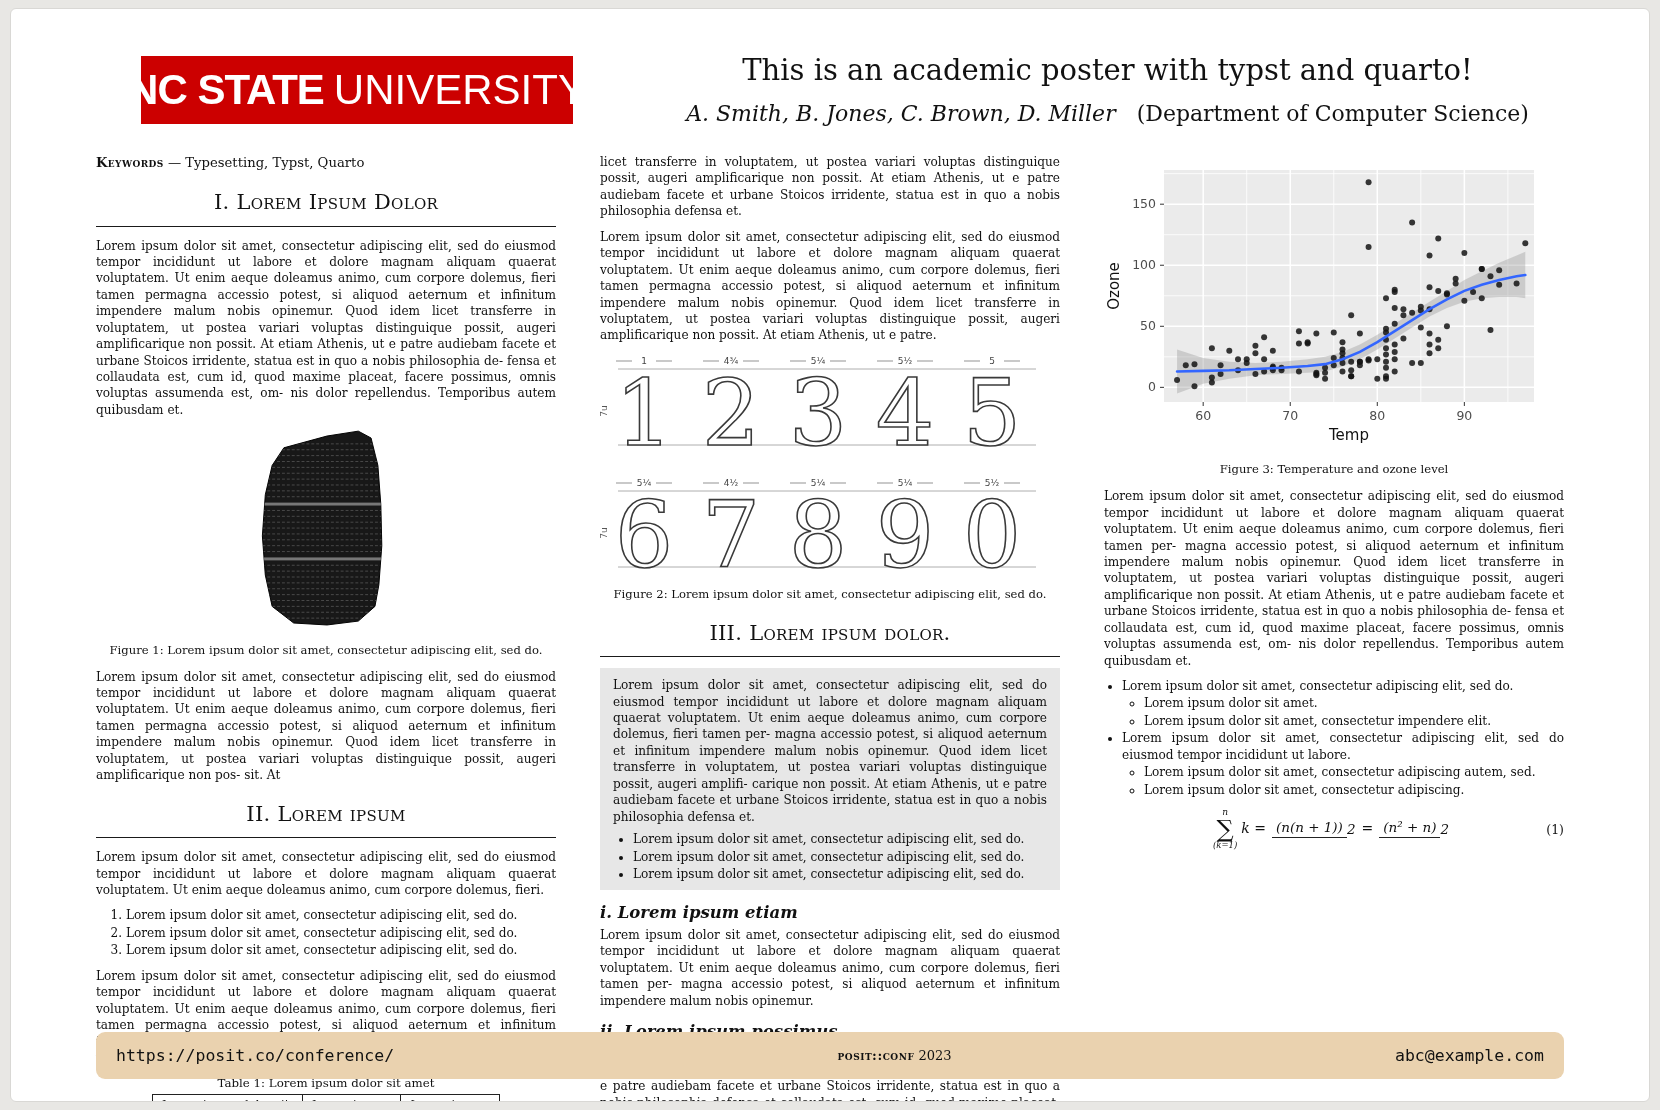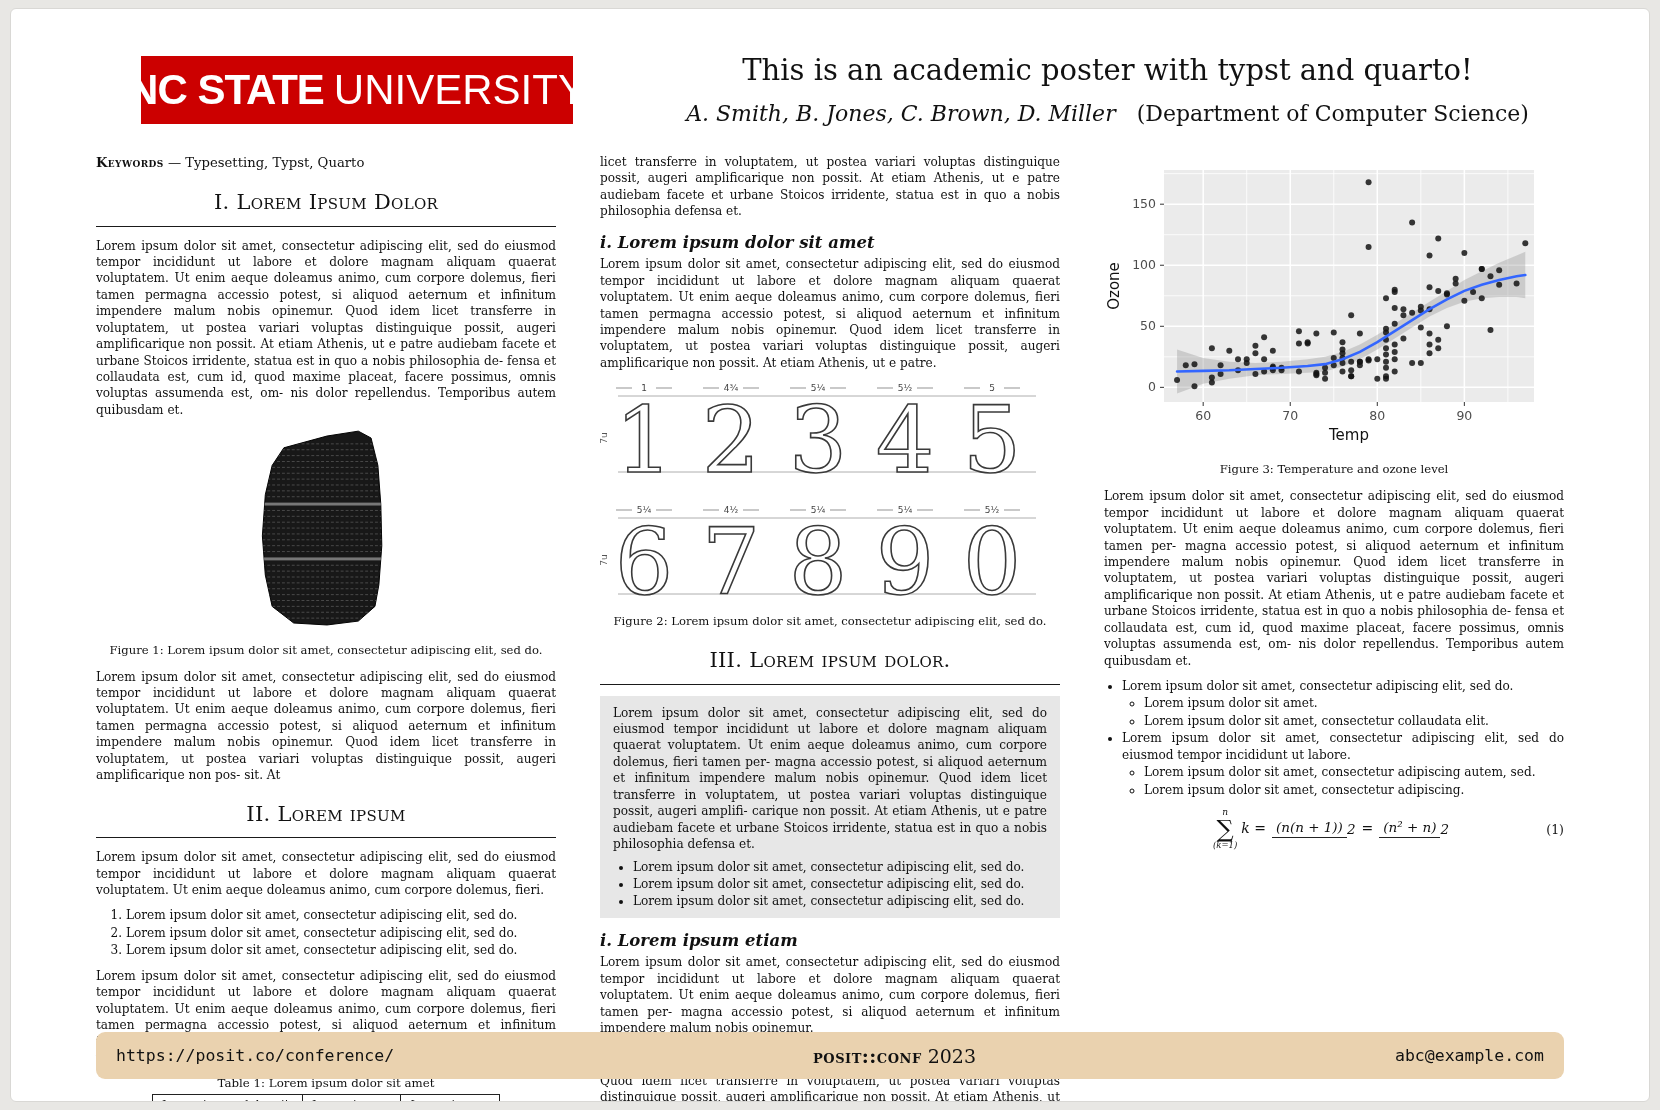--- a/index.html
+++ b/index.html
@@ -56,21 +56,21 @@
   .sum .sig{font-size:24px;font-style:normal;}
   .sum .ssub{font-size:8.5px;}
   .frac{display:inline-flex;flex-direction:row;align-items:center;line-height:1.15;margin:0 6px;font-size:13.5px;}
   .frac .num{border-bottom:1.1px solid #222;padding:0 4px 1px;}
   .frac .den{padding-top:1px;}
   .eqnum{position:absolute;right:0;top:50%;transform:translateY(-50%);font-style:normal;font-size:12.5px;}
   
   .footer{position:absolute;left:85px;right:85px;bottom:22px;height:47px;background:#EAD2AF;border-radius:9px;
           display:flex;align-items:center;justify-content:space-between;padding:0 20px;gap:20px;}
   .footer .mono{font-family:"DejaVu Sans Mono",monospace;font-size:16.5px;color:#111;text-decoration:none;}
-  .footer .center{font-size:19px;text-align:center;}
+  .footer .center{font-size:13px;text-align:center;}
   .footer .sc{font-variant:small-caps;font-weight:600;letter-spacing:.5px;}
 </style>
 </head>
 <body>
 
 <div class="poster">
 
   <div class="header">
     <div class="logo">
       <span class="l1">NC STATE</span>
@@ -163,21 +163,20 @@
           <th>Lorem ipsum.</th>
         </tr>
 
       </tbody>
         </table>
 
     </div>
 
     <div class="col">
       <p>licet transferre in voluptatem, ut postea variari voluptas distinguique possit, augeri amplificarique non possit. At etiam Athenis, ut e patre audiebam facete et urbane Stoicos irridente, statua est in quo a nobis philosophia defensa et.</p>
-      <h3 class="sub">i. Lorem ipsum dolor sit amet</h3>
       <p>Lorem ipsum dolor sit amet, consectetur adipiscing elit, sed do eiusmod tempor incididunt ut labore et dolore magnam aliquam quaerat voluptatem. Ut enim aeque doleamus animo, cum corpore dolemus, fieri tamen permagna accessio potest, si aliquod aeternum et infinitum impendere malum nobis opinemur. Quod idem licet transferre in voluptatem, ut postea variari voluptas distinguique possit, augeri amplificarique non possit. At etiam Athenis, ut e patre.</p>
 
       <div class="fig2">
         <svg width="436" height="108" viewBox="0 0 436 108">
           <line x1="18" y1="16" x2="436" y2="16" stroke="#999" stroke-width="0.8"></line>
           <line x1="18" y1="92" x2="436" y2="92" stroke="#999" stroke-width="0.8"></line>
           <text x="7" y="58" transform="rotate(-90 7 58)" text-anchor="middle" font-size="9" fill="#555" font-family="DejaVu Sans, sans-serif">7u</text>
           <g stroke="#666" stroke-width="0.7">
             <line x1="16" y1="8" x2="32" y2="8"></line>
               <line x1="56" y1="8" x2="72" y2="8"></line>
@@ -421,21 +420,21 @@
             <text x="52" y="50.189473684210526" text-anchor="end" font-size="12.5" fill="#4d4d4d">150</text>
             <text x="245" y="282" text-anchor="middle" font-size="15" fill="#111">Temp</text>
             <text transform="translate(15,128) rotate(-90)" text-anchor="middle" font-size="15" fill="#111">Ozone</text>
           </svg></div>
       <div class="figcap">Figure 3:  Temperature and ozone level</div>
       <p>Lorem ipsum dolor sit amet, consectetur adipiscing elit, sed do eiusmod tempor incididunt ut labore et dolore magnam aliquam quaerat voluptatem. Ut enim aeque doleamus animo, cum corpore dolemus, fieri tamen per- magna accessio potest, si aliquod aeternum et infinitum impendere malum nobis opinemur. Quod idem licet transferre in voluptatem, ut postea variari voluptas distinguique possit, augeri amplificarique non possit. At etiam Athenis, ut e patre audiebam facete et urbane Stoicos irridente, statua est in quo a nobis philosophia de- fensa et collaudata est, cum id, quod maxime placeat, facere possimus, omnis voluptas assumenda est, om- nis dolor repellendus. Temporibus autem quibusdam et.</p>
       <ul class="blist">
         <li><span>Lorem ipsum dolor sit amet, consectetur adipiscing elit, sed do.</span>
           <ul>
             <li>Lorem ipsum dolor sit amet.</li>
-            <li>Lorem ipsum dolor sit amet, consectetur collaudata elit.</li>
+            <li>Lorem ipsum dolor sit amet, consectetur impendere elit.</li>
           </ul>
         </li>
         <li><span>Lorem ipsum dolor sit amet, consectetur adipiscing elit, sed do eiusmod tempor incididunt ut labore.</span>
           <ul>
             <li>Lorem ipsum dolor sit amet, consectetur adipiscing autem, sed.</li>
             <li>Lorem ipsum dolor sit amet, consectetur adipiscing.</li>
           </ul>
         </li>
       </ul>
 

